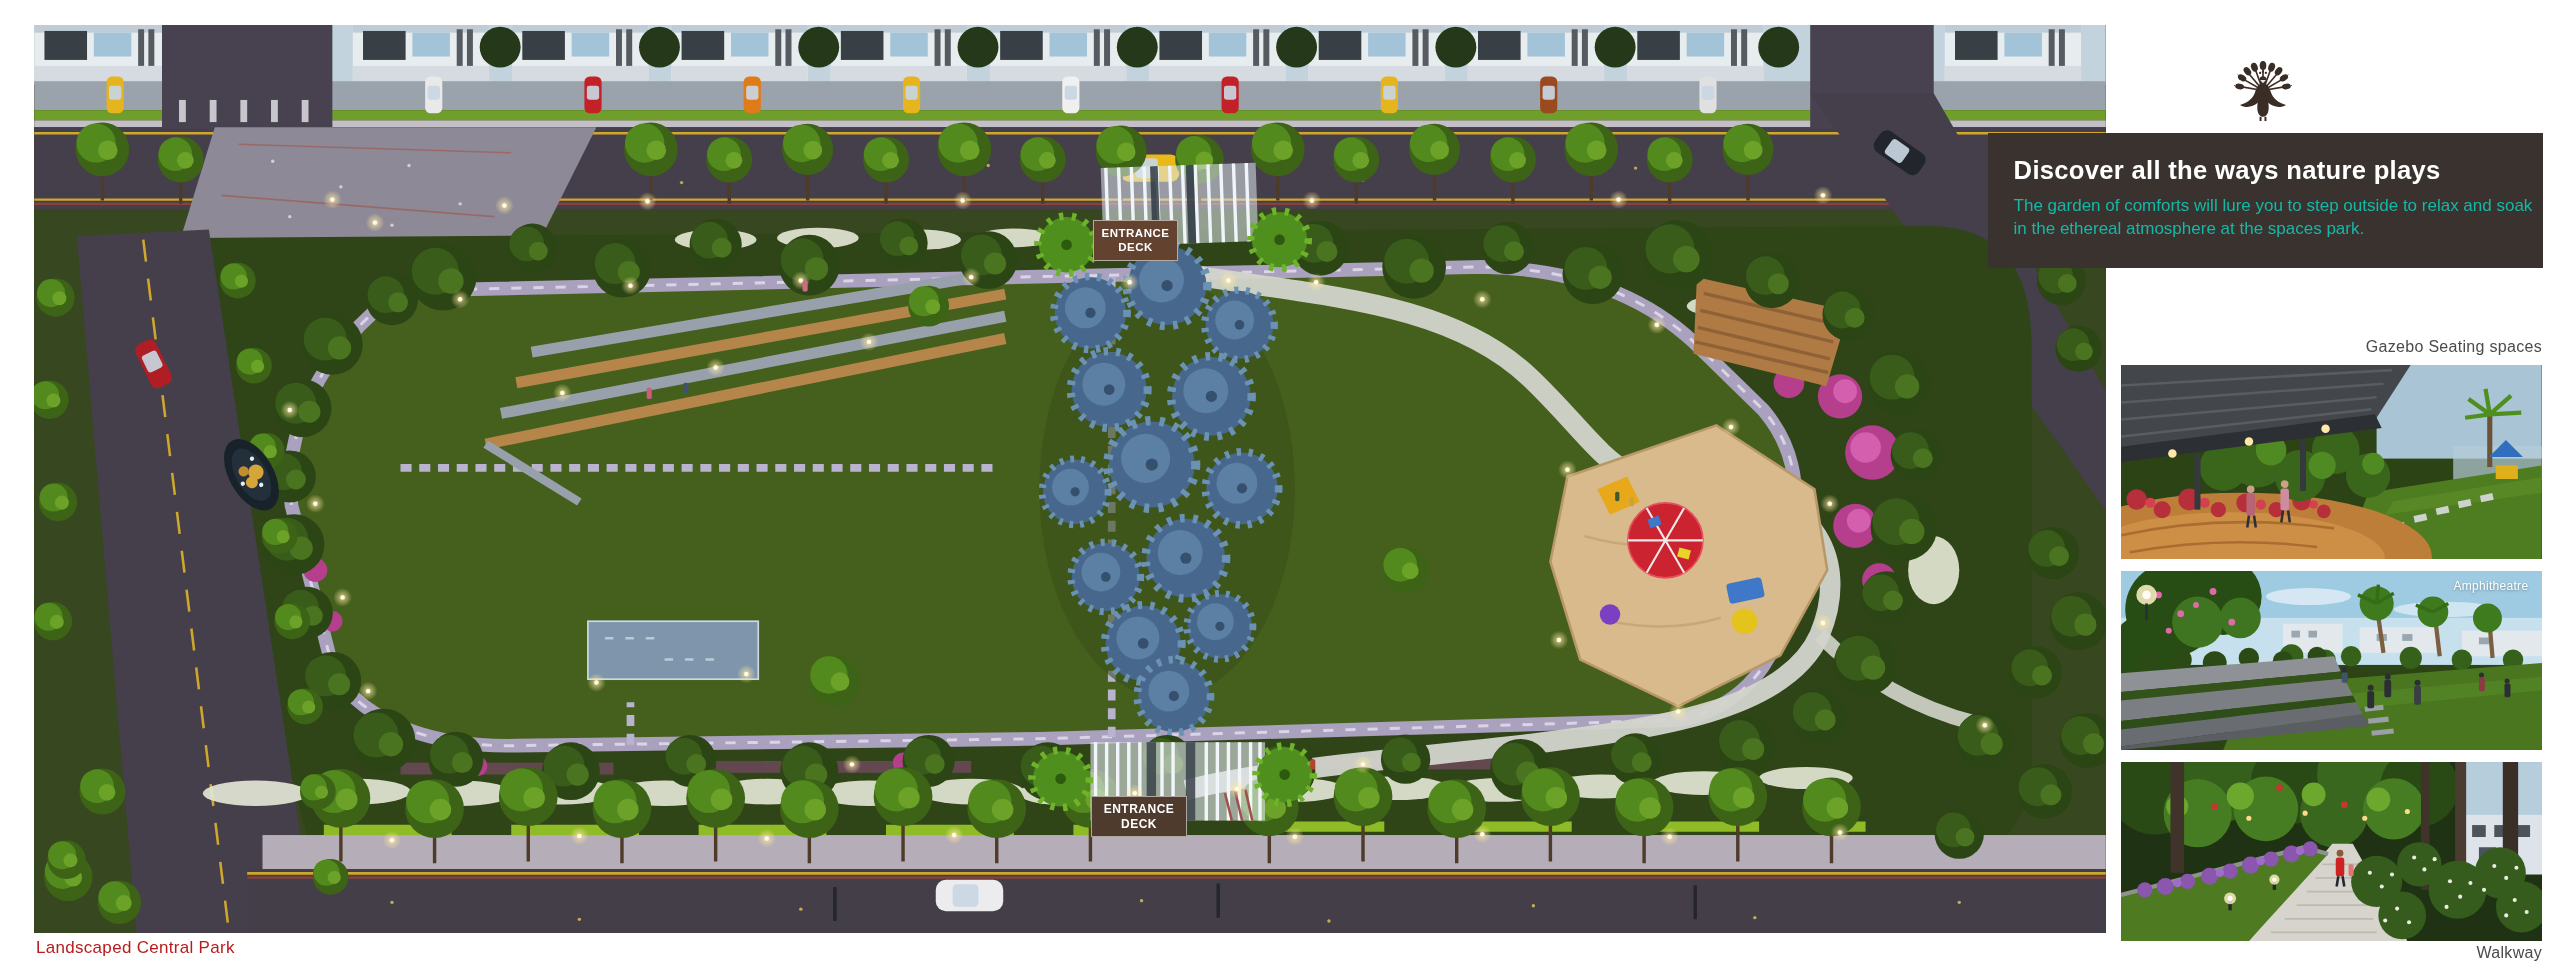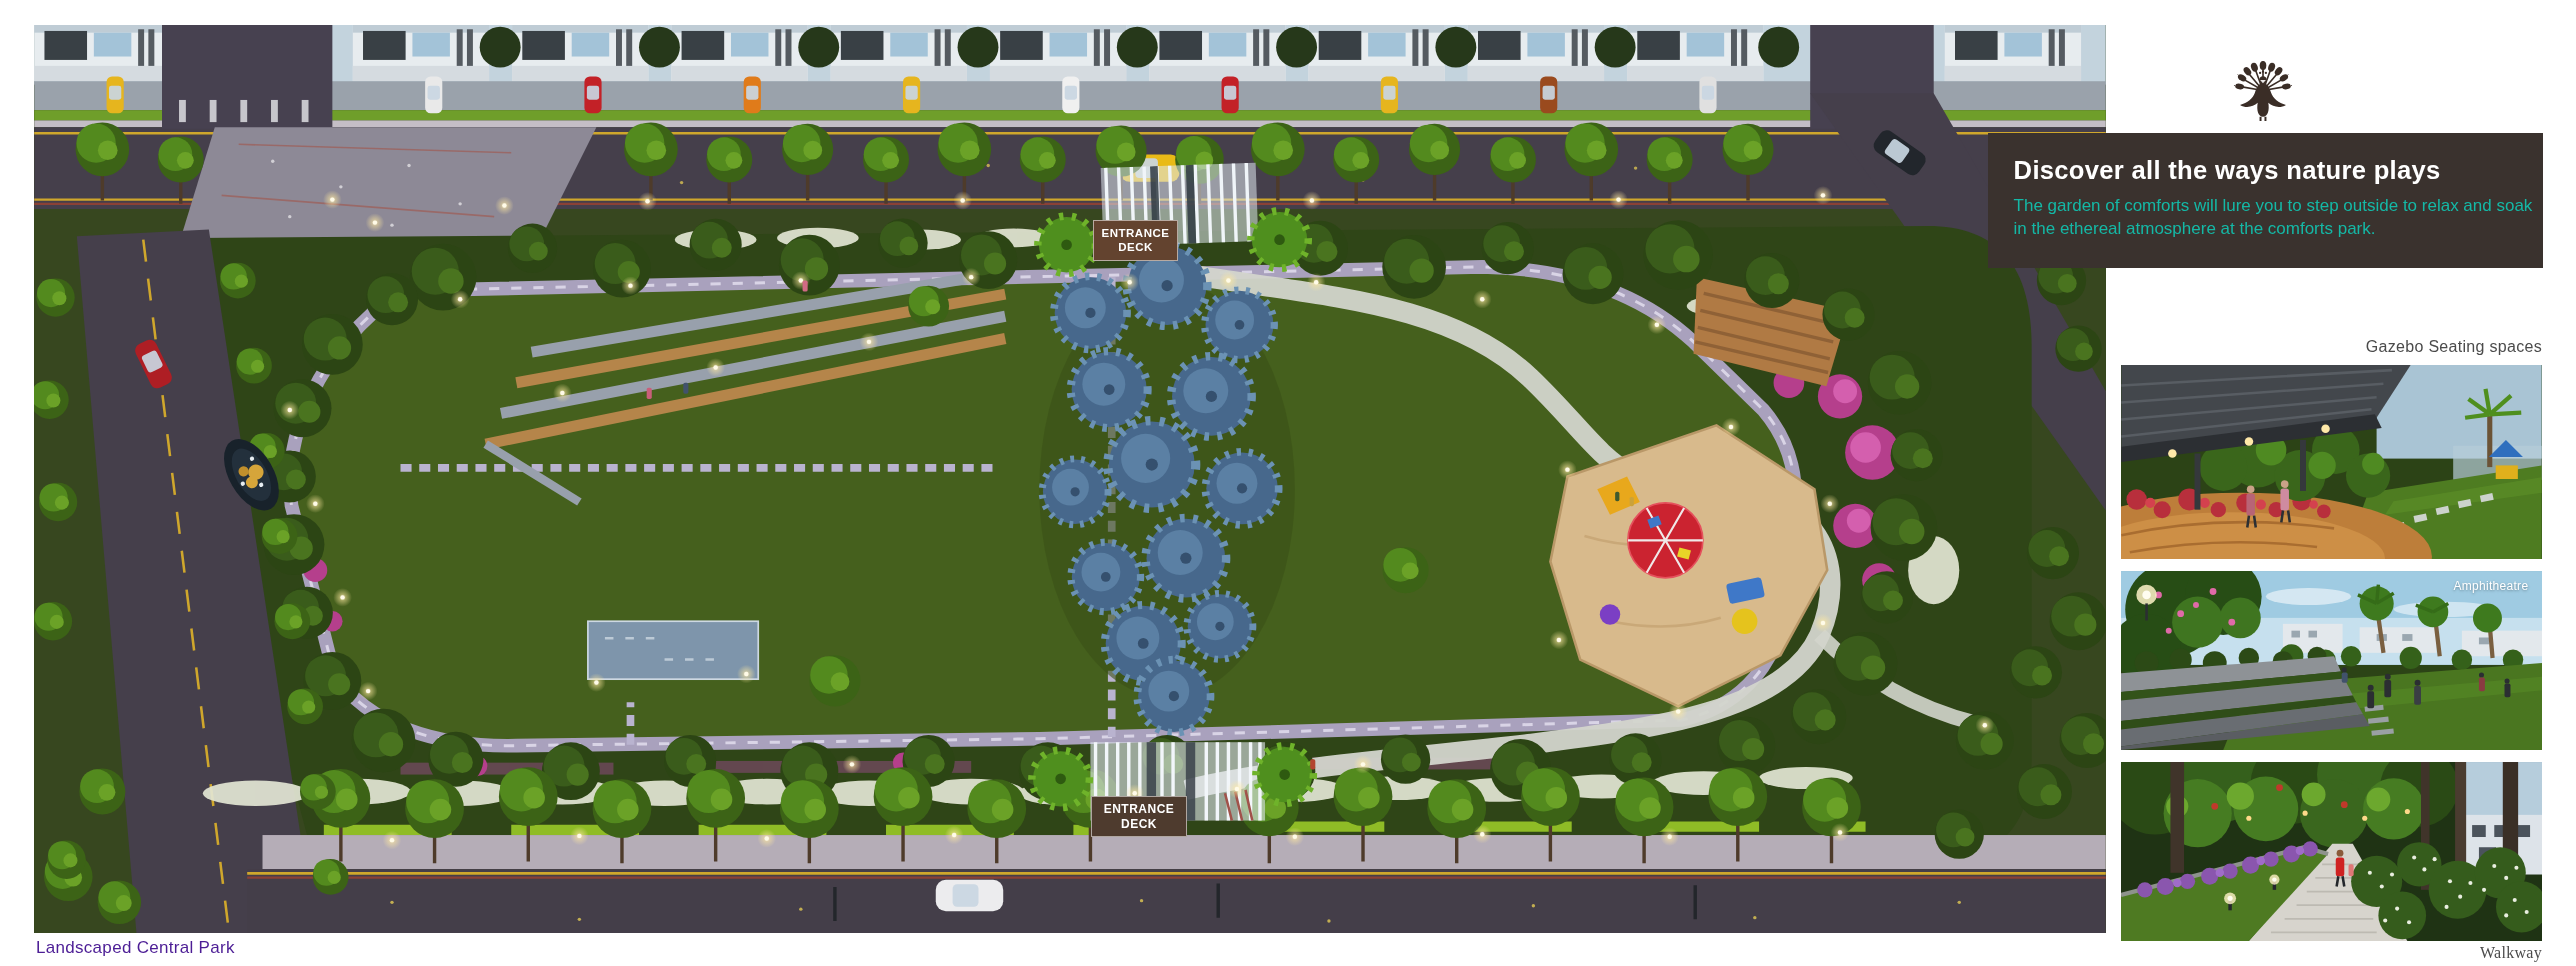--- a/index.html
+++ b/index.html
@@ -5,30 +5,30 @@
   html,body{margin:0;padding:0;background:#ffffff;}
   .page{position:relative;width:2576px;height:966px;background:#ffffff;overflow:hidden;
         font-family:"Liberation Sans",sans-serif;}
   .hero{position:absolute;left:34px;top:25px;width:2072px;height:908px;background:#33451c;overflow:hidden;}
   .hero svg{position:absolute;left:0;top:0;display:block;}
   .sign{position:absolute;background:#63432f;color:#fff;text-align:center;font-weight:700;
         display:flex;flex-direction:column;justify-content:center;line-height:1.18;
         letter-spacing:0.5px;border:0.9px solid rgba(255,255,255,.55);z-index:4;align-items:center;}
   .sign-top{left:1059px;top:195px;width:83px;height:39px;font-size:11.5px;}
   .sign-bottom{left:1057px;top:771px;width:94px;height:39px;font-size:12px;background:#4e3b2e;}
-  .hero-caption{position:absolute;left:36px;top:938px;font-size:17px;color:#4c1d95;letter-spacing:0.3px;text-align:right;}
+  .hero-caption{position:absolute;left:36px;top:938px;font-size:17px;color:#b91c1c;letter-spacing:0.3px;text-align:right;}
   .logo{position:absolute;left:2222px;top:44px;width:82px;height:80px;}
   .callout{position:absolute;left:1988px;top:125px;width:555px;height:135px;background:#3a322e;
            box-sizing:border-box;padding:23px 25.6px 0 25.6px;overflow:hidden;z-index:5;margin-top:8px;}
   .callout h1{margin:0 0 8.5px 0;font-size:25.6px;font-weight:700;color:#ffffff;letter-spacing:0.3px;}
   .callout .body{font-size:17px;color:#14b8a6;line-height:23px;white-space:nowrap;font-weight:400;}
   .gallery-label{position:absolute;left:2121px;width:421px;text-align:right;font-size:16px;
                  color:#4b4b4b;letter-spacing:0.3px;}
   #gazebo-label{top:338px;}
-  #walkway-label{top:944px;font-family:Liberation Serif, serif;}
+  #walkway-label{top:944px;}
   .thumb{position:absolute;left:2121px;width:421px;overflow:hidden;background:#2c4316;}
   #thumb-gazebo{top:365px;height:194px;}
   #thumb-amphitheatre{top:571px;height:179px;}
   #thumb-walkway{top:762px;height:179px;}
   .thumb svg{display:block;width:100%;height:100%;}
   .overlay-label{position:absolute;top:7.7px;right:13.6px;font-size:12px;color:#ffffff;
                  letter-spacing:0.3px;text-shadow:0 0.9px 2.6px rgba(0,0,0,.35);}
 </style>
 </head>
 <body>
@@ -545,21 +545,21 @@
           <circle cx="53.5" cy="34.5" r="1.4"></circle>
       </g>
       <path d="M46.5 43 L50 47 L53.5 43" fill="#fff" opacity=".9"></path>
       <path d="M47 88 L47 93 M53 88 L53 93" stroke="#3a2d26" stroke-width="2.4"></path>
     </svg>
   </div>
 
   <div class="callout">
     <h1>Discover all the ways nature plays</h1>
     <div class="body">The garden of comforts will lure you to step outside to relax and soak</div>
-    <div class="body">in the ethereal atmosphere at the comforts park.</div>
+    <div class="body">in the ethereal atmosphere at the spaces park.</div>
   </div>
 
   <div class="gallery-label" id="gazebo-label">Gazebo Seating spaces</div>
 
   <div class="thumb" id="thumb-gazebo">
     <svg viewBox="0 0 494 228">
       <rect width="494" height="228" fill="#2c4316"></rect>
       <rect x="300" width="194" height="110" fill="#a9c4d4"></rect>
       <rect x="390" y="95" width="104" height="40" fill="#b7cdd9" opacity=".7"></rect>
       <polygon points="290,150 494,118 494,228 262,228" fill="#4e7c21"></polygon>

